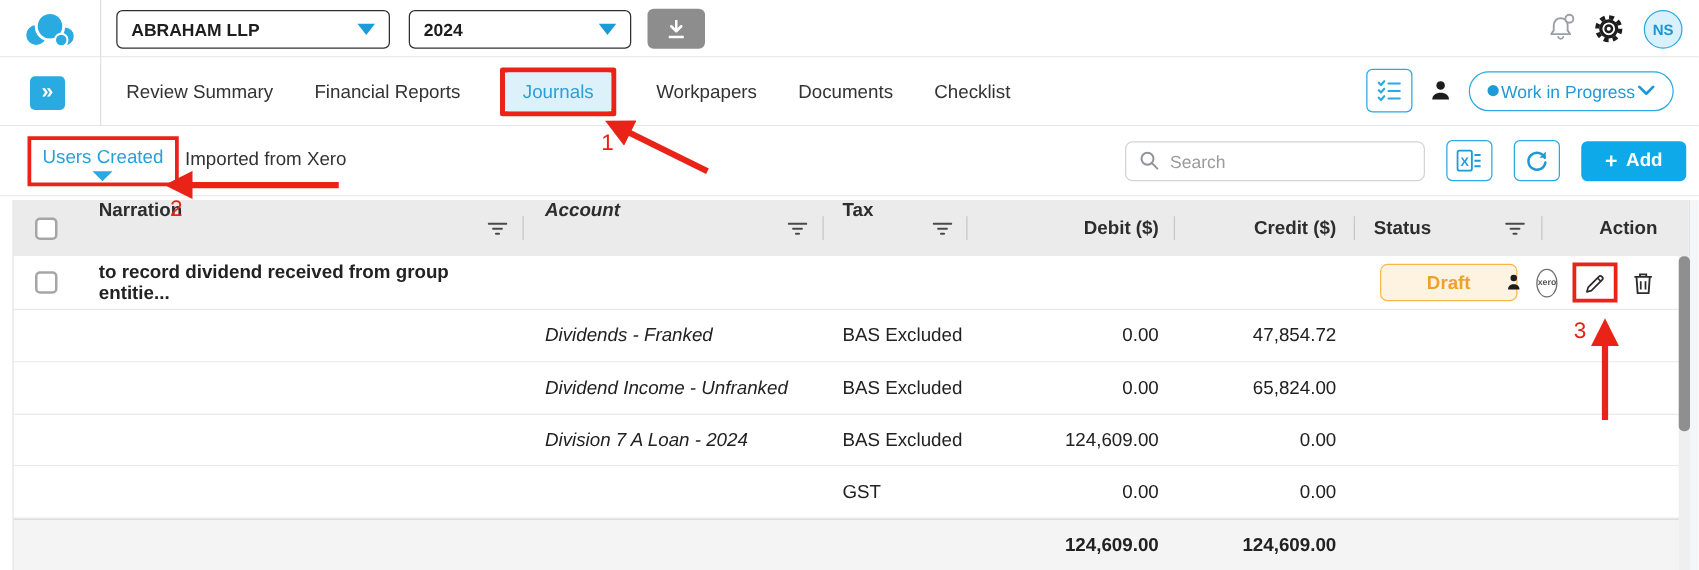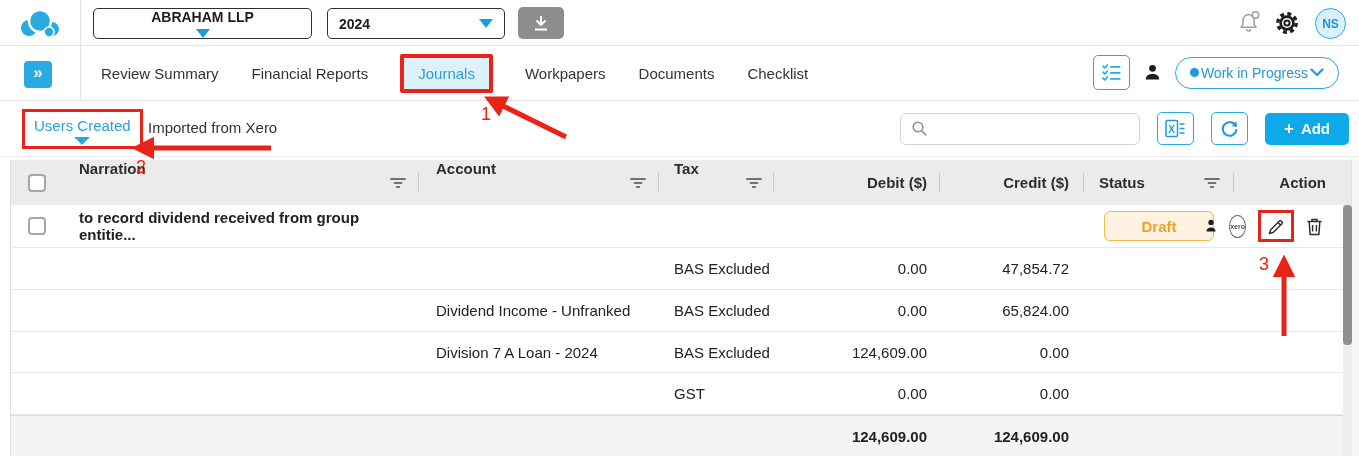--- a/index.html
+++ b/index.html
@@ -5,21 +5,21 @@
   * { margin:0; padding:0; box-sizing:border-box; }
   html,body { width:1359px; height:456px; overflow:hidden; }
   body { font-family:"Liberation Sans", sans-serif; background:#ffffff; position:relative; color:#2b2b2b; }
 
   
   .topbar { position:absolute; left:0; top:0; width:1359px; height:46px; background:#fff; border-bottom:1px solid #e5e5e5; }
   .logo { position:absolute; left:16px; top:7px; }
   .vdivider { position:absolute; left:80px; top:0; width:1px; height:101px; background:#e2e2e2; z-index:3; }
   .select-box { position:absolute; height:31px; border:1.6px solid #2f2f2f; border-radius:5px; background:#fff;
                 display:flex; align-items:center; justify-content:space-between; padding:0 11px; font-size:14px; font-weight:bold; color:#1d1d1d; cursor:pointer; }
-  .entity-select { left:93px; top:8px; width:219px;flex-direction:column; }
+  .entity-select { left:93px; top:8px; width:219px; }
   .year-select { left:327px; top:8px; width:178px; }
   .caret-down { width:0; height:0; border-left:7px solid transparent; border-right:7px solid transparent; border-top:9px solid #1b9bd7; }
   .download-btn { position:absolute; left:518px; top:7px; width:46px; height:32px; background:#8d8d8d; border-radius:5px;
                   display:flex; align-items:center; justify-content:center; cursor:pointer; }
   .bell-btn { position:absolute; left:1236px; top:10px; cursor:pointer; }
   .gear-btn { position:absolute; left:1274px; top:10px; cursor:pointer; }
   .avatar { position:absolute; left:1315px; top:8px; width:31px; height:31px; border-radius:50%; background:#d9f1fc; border:1.6px solid #29abe2;
             display:flex; align-items:center; justify-content:center; font-size:12px; font-weight:bold; color:#1b96d2; cursor:pointer; }
 
   
@@ -55,21 +55,21 @@
 
   
   .table { position:absolute; left:10px; top:160px; width:1342px; background:#fff; border-left:1px solid #e0e0e0; border-right:1px solid #e0e0e0; }
   .right-strip { position:absolute; left:1352px; top:160px; width:7px; height:296px; background:#f4f6f8; }
   .trow { display:flex; align-items:center; width:100%; }
   .thead { height:45px; background:#ebebeb; font-weight:bold; font-size:15px; color:#2d2d2d; }
   .th { position:relative; display:flex; height:100%; }
   .th-div::after { content:""; position:absolute; right:0; top:13px; height:19px; width:1px; background:#c7c7c7; }
   .col-check { width:52px; display:flex; align-items:center; justify-content:center; }
   .col-narration { flex:1; padding-left:16px; }
-  .col-account { width:240px; padding-left:17px; }
+  .col-account { width:240px; padding-left:17px;font-style:italic; }
   .col-tax { width:115px; padding-left:15px; }
   .col-debit { width:166px; padding-right:13px; justify-content:flex-end; text-align:right; display:flex; align-items:center; }
   .col-credit { width:144px; padding-right:15px; justify-content:flex-end; text-align:right; display:flex; align-items:center; }
   .col-status { width:150px; display:flex; align-items:center; }
   .col-action { width:117px; display:flex; align-items:center; }
   .th.col-narration, .th.col-account { justify-content:space-between; padding-right:13px; }
   .th.col-tax { justify-content:space-between; padding-right:12px; }
   .th.col-status { justify-content:space-between; padding-left:15px; padding-right:14px; }
   .th.col-action { justify-content:flex-end; padding-right:25px; }
   .filter-btn { display:flex; align-items:center; cursor:pointer; }
@@ -185,20 +185,21 @@
     <span class="users-created-label">Users Created</span>
     <span class="blue-tri-down"></span>
   </div>
   <span class="imported-label">Imported from Xero</span>
   <div class="toolbar-right">
     <div class="search-box">
       <svg width="17" height="17" viewBox="0 0 17 17">
         <circle cx="7" cy="7" r="4.8" fill="none" stroke="#8d939a" stroke-width="1.6"></circle>
         <path d="M10.7 10.7l4.2 4.2" stroke="#8d939a" stroke-width="1.6" stroke-linecap="round"></path>
       </svg>
+      <input type="text" placeholder="Search" style="">
     </div>
     <div class="sm-icon-btn">
       <svg width="21" height="19" viewBox="0 0 21 19">
         <rect x="1" y="1.5" width="11.5" height="16" rx="1.5" fill="none" stroke="#1f9ad6" stroke-width="1.5"></rect>
         <text x="6.7" y="13.5" font-size="10" font-weight="bold" fill="#1f9ad6" text-anchor="middle" font-family="Liberation Sans, sans-serif">X</text>
         <path d="M14.5 5h5M14.5 9.5h5M14.5 14h5" stroke="#1f9ad6" stroke-width="1.6"></path>
       </svg>
     </div>
     <div class="sm-icon-btn">
       <svg width="19" height="19" viewBox="0 0 19 19">
@@ -300,20 +301,21 @@
           <path d="M3.2 4.5l.9 13h8.8l.9-13" fill="none" stroke="#2d2d2d" stroke-width="1.5" stroke-linejoin="round"></path>
           <path d="M6.6 8v6.5M10.4 8v6.5" stroke="#2d2d2d" stroke-width="1.4"></path>
         </svg>
       </span>
     </div>
   </div>
 
   <div class="trow row" style="height:42px;">
     <div class="col-check"></div>
     <div class="col-narration"></div>
+    <div class="col-account">Dividends - Franked</div>
     <div class="col-tax">BAS Excluded</div>
     <div class="col-debit">0.00</div>
     <div class="col-credit">47,854.72</div>
     <div class="col-status"></div>
     <div class="col-action"></div>
   </div>
 
   <div class="trow row" style="height:42px;">
     <div class="col-check"></div>
     <div class="col-narration"></div>

